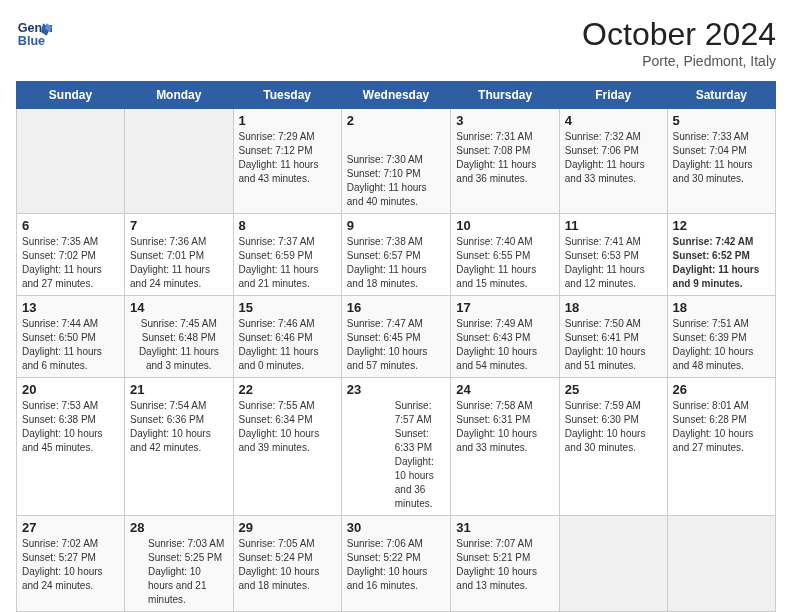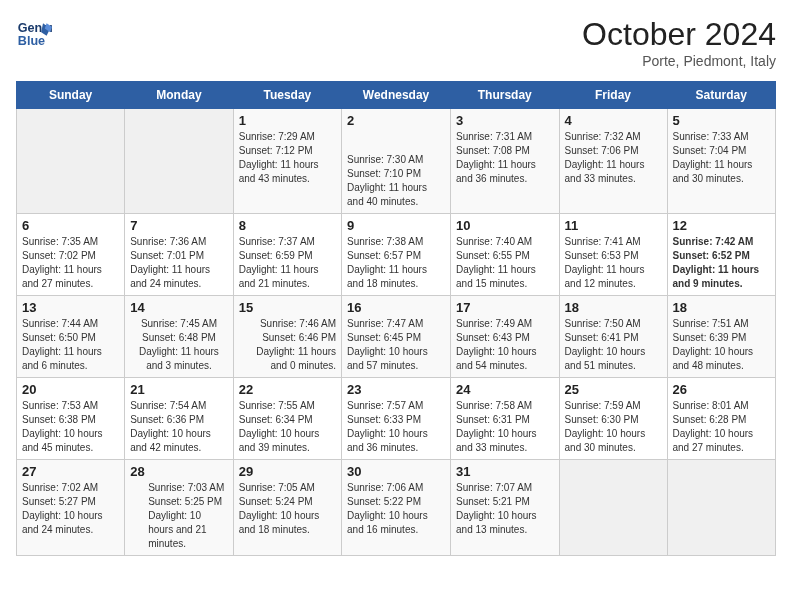--- a/index.html
+++ b/index.html
@@ -195,21 +195,21 @@
 Daylight: 11 hours and 6 minutes.</div>
         </td>
         <td>
           <span class="day-num">14</span>
           <div class="day-info" style="white-space: pre-line; text-align: center;">Sunrise: 7:45 AM
 Sunset: 6:48 PM
 Daylight: 11 hours and 3 minutes.</div>
         </td>
         <td>
           <span class="day-num">15</span>
-          <div class="day-info" style="white-space: pre-line; text-align: right;">Sunrise: 7:46 AM
+          <div class="day-info" style="white-space: pre-line;">Sunrise: 7:46 AM
 Sunset: 6:46 PM
 Daylight: 11 hours and 0 minutes.</div>
         </td>
         <td>
           <span class="day-num">16</span>
           <div class="day-info" style="white-space: pre-line;">Sunrise: 7:47 AM
 Sunset: 6:45 PM
 Daylight: 10 hours and 57 minutes.</div>
         </td>
         <td>
@@ -245,21 +245,21 @@
 Daylight: 10 hours and 42 minutes.</div>
         </td>
         <td>
           <span class="day-num">22</span>
           <div class="day-info" style="white-space: pre-line;">Sunrise: 7:55 AM
 Sunset: 6:34 PM
 Daylight: 10 hours and 39 minutes.</div>
         </td>
         <td>
           <span class="day-num">23</span>
-          <div class="day-info" style="white-space: pre-line;">Sunrise: 7:57 AM
+          <div class="day-info" style="white-space: pre-line; margin-left: 48px;">Sunrise: 7:57 AM
 Sunset: 6:33 PM
 Daylight: 10 hours and 36 minutes.</div>
         </td>
         <td>
           <span class="day-num">24</span>
           <div class="day-info" style="white-space: pre-line;">Sunrise: 7:58 AM
 Sunset: 6:31 PM
 Daylight: 10 hours and 33 minutes.</div>
         </td>
         <td>

